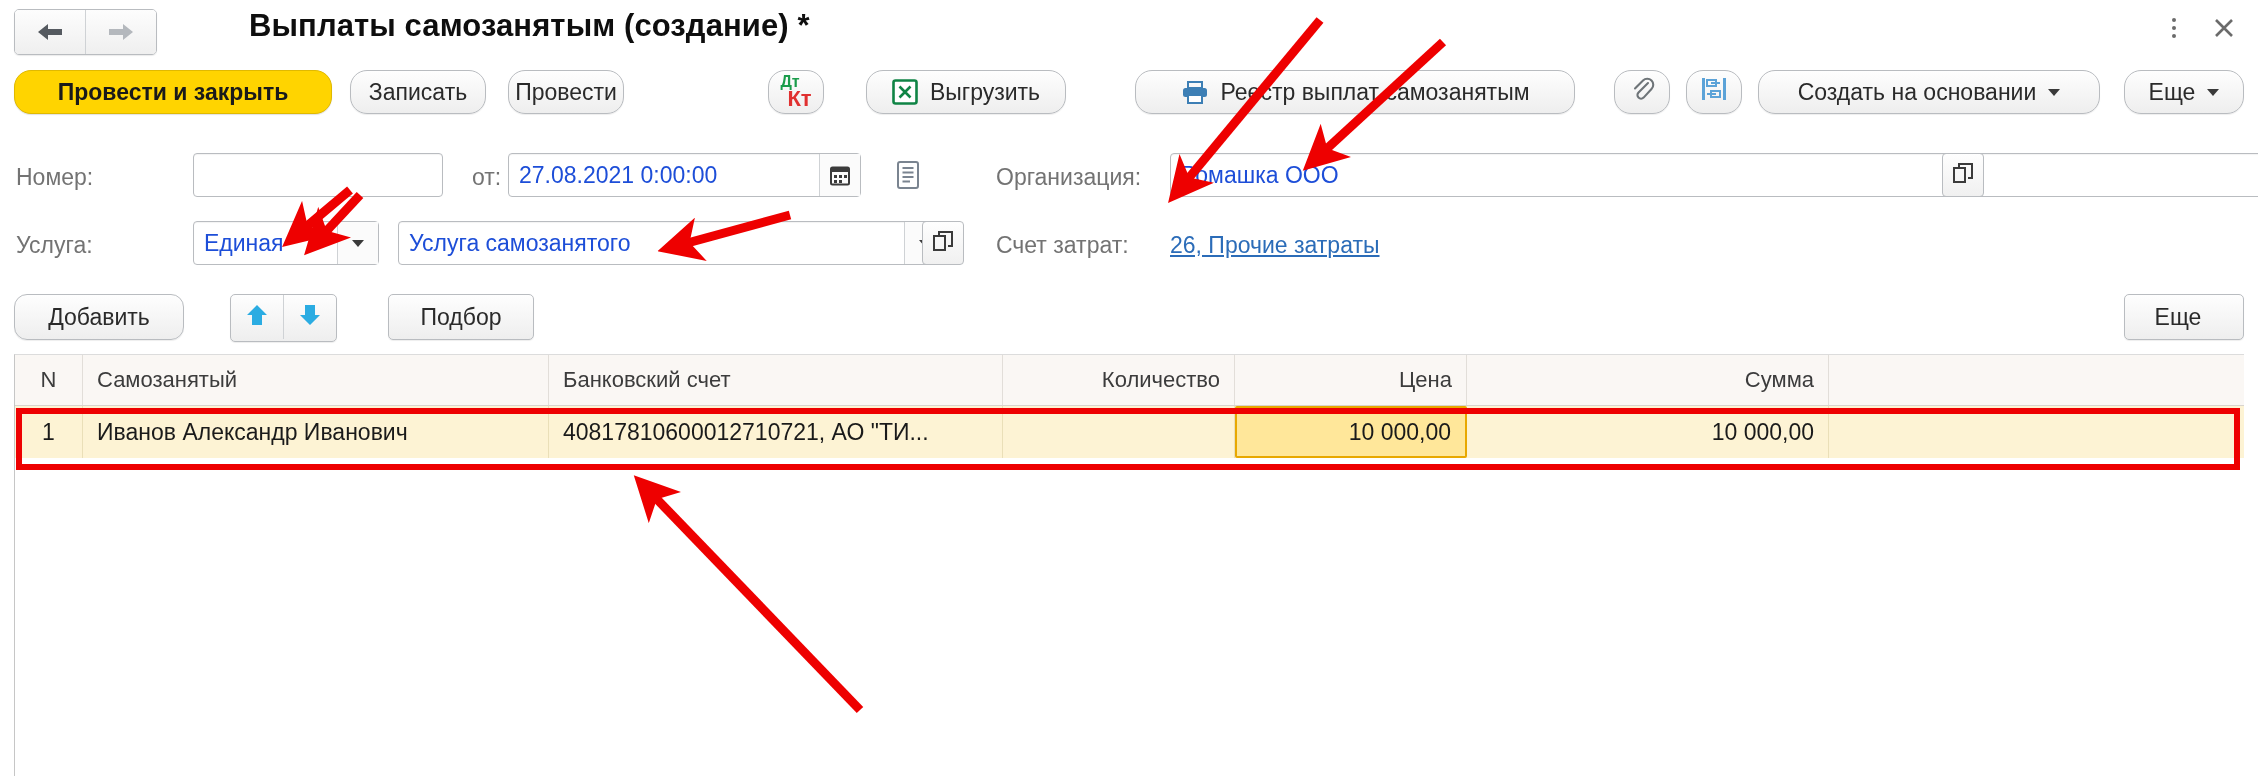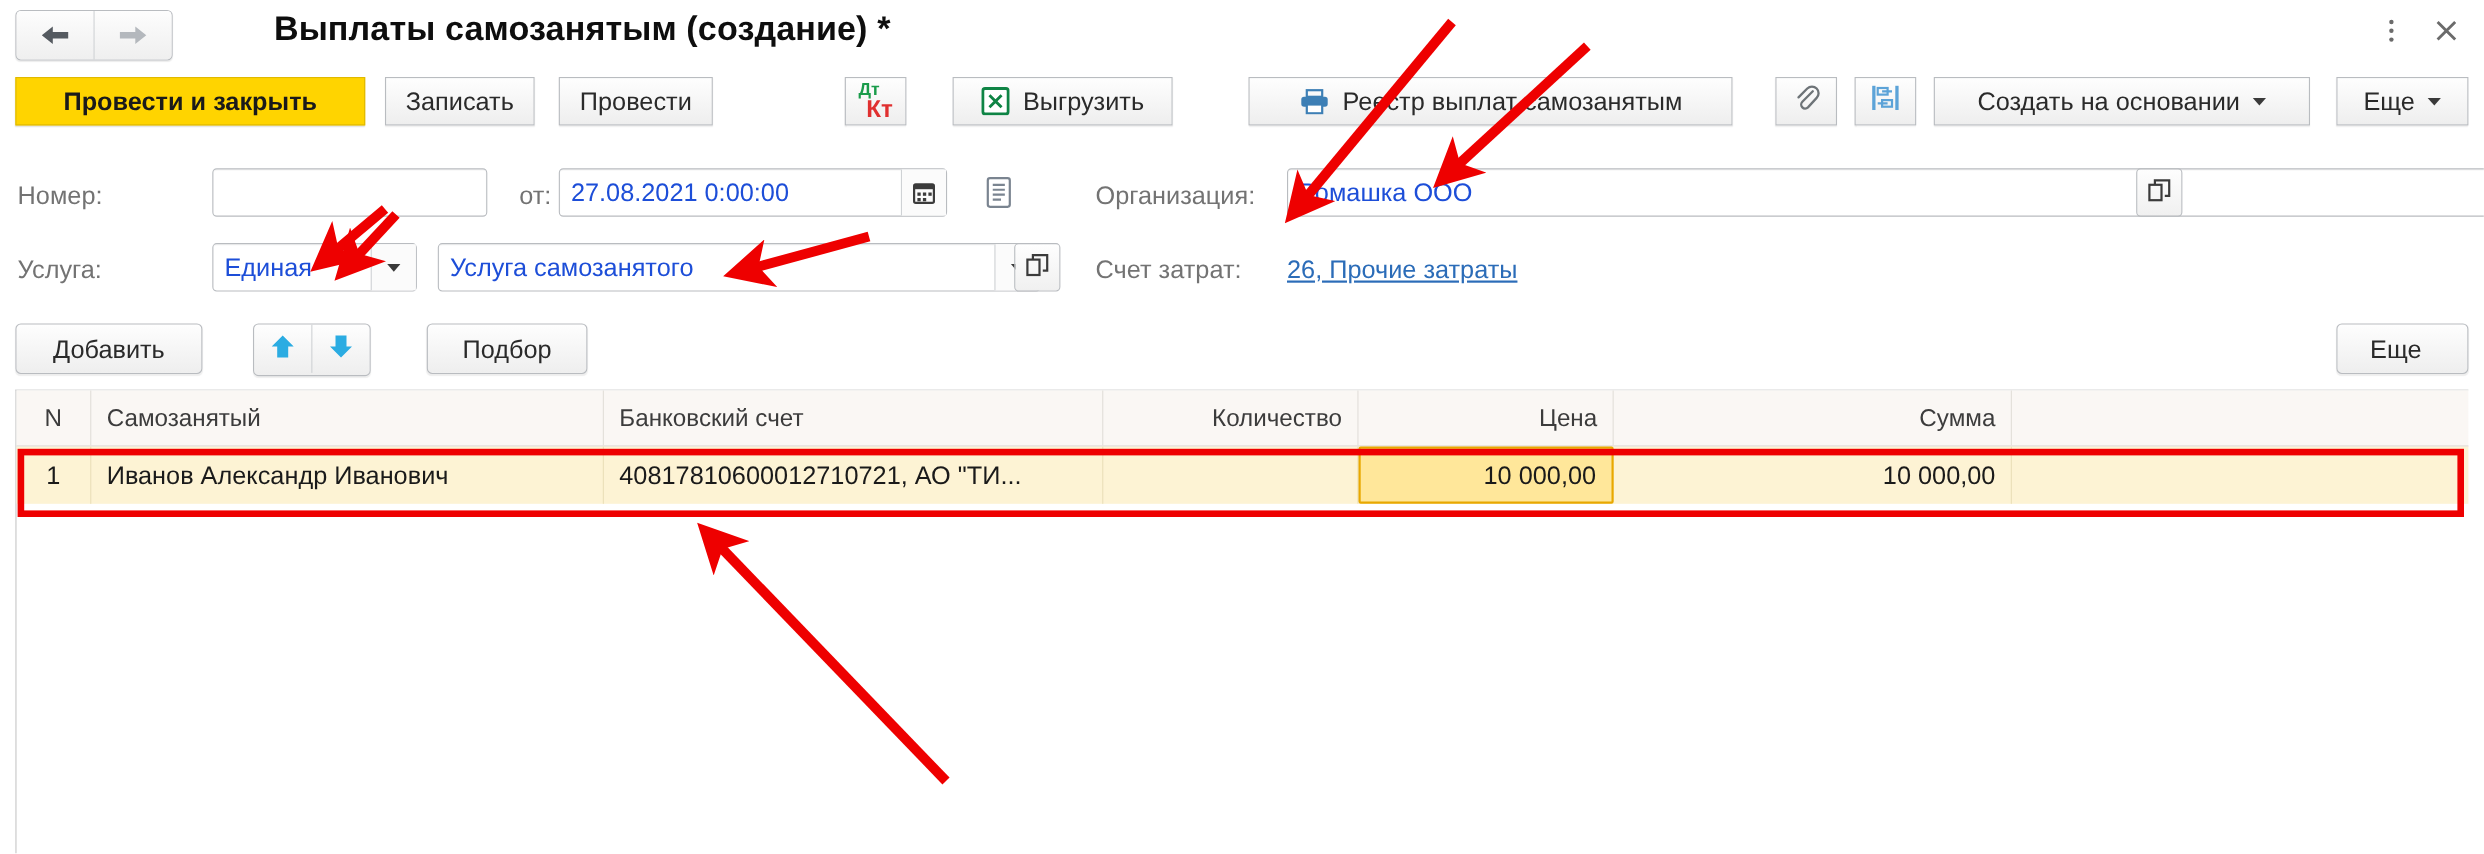--- a/index.html
+++ b/index.html
@@ -75,21 +75,21 @@
   
   #commandbar {
     position: absolute;
     left: 0; top: 62px;
     width: 2258px; height: 60px;
   }
   .btn {
     height: 44px;
     box-sizing: border-box;
     border: 1px solid #b9bcc0;
-    border-radius: 0;
+    border-radius: 17px;
     background: linear-gradient(#fefefe, #eeeeee);
     color: #2a2a2a;
     font-size: 23px;
     font-family: "Liberation Sans", sans-serif;
     display: inline-flex;
     align-items: center;
     justify-content: center;
     padding: 0 18px;
     white-space: nowrap;
     cursor: pointer;
@@ -314,21 +314,21 @@
     </svg>
   </div>
 </div>
 
 <div id="commandbar">
 
   <div class="btn primary" style="left:14px; width:318px;">Провести и закрыть</div>
 
   <div class="btn" style="left:350px; width:136px;">Записать</div>
 
-  <div class="btn" style="left:508px; width:140px;">Провести</div>
+  <div class="btn" style="left:508px; width:116px;">Провести</div>
 
   <div class="btn icononly" style="left:768px; width:56px;">
     <span class="dtkt">
       <span class="dt">Дт</span>
       <span class="kt">Кт</span>
     </span>
   </div>
 
   <div class="btn" style="left:866px; width:200px;">
     <span class="glyph">
@@ -456,21 +456,21 @@
     </svg>
   </span>
 </div>
 
 <div class="flabel" style="left:996px; top:232px;">Счет затрат:</div>
 
 <div id="cost-account-link" style="left:1170px; top:232px;">26, Прочие затраты</div>
 
 <div id="table-toolbar">
 
-  <div class="tbtn" style="left:14px; width:170px;">Добавить</div>
+  <div class="tbtn" style="left:14px; width:170px;border-radius:13px;">Добавить</div>
 
   <div id="move-group">
     <div class="move-btn">
       <span>
         <svg width="26" height="26" viewBox="0 0 26 26">
           <path d="M13 3 L23 13 L18 13 L18 23 L8 23 L8 13 L3 13 Z" fill="#2bace2"></path>
         </svg>
       </span>
     </div>
     <div class="move-btn">

